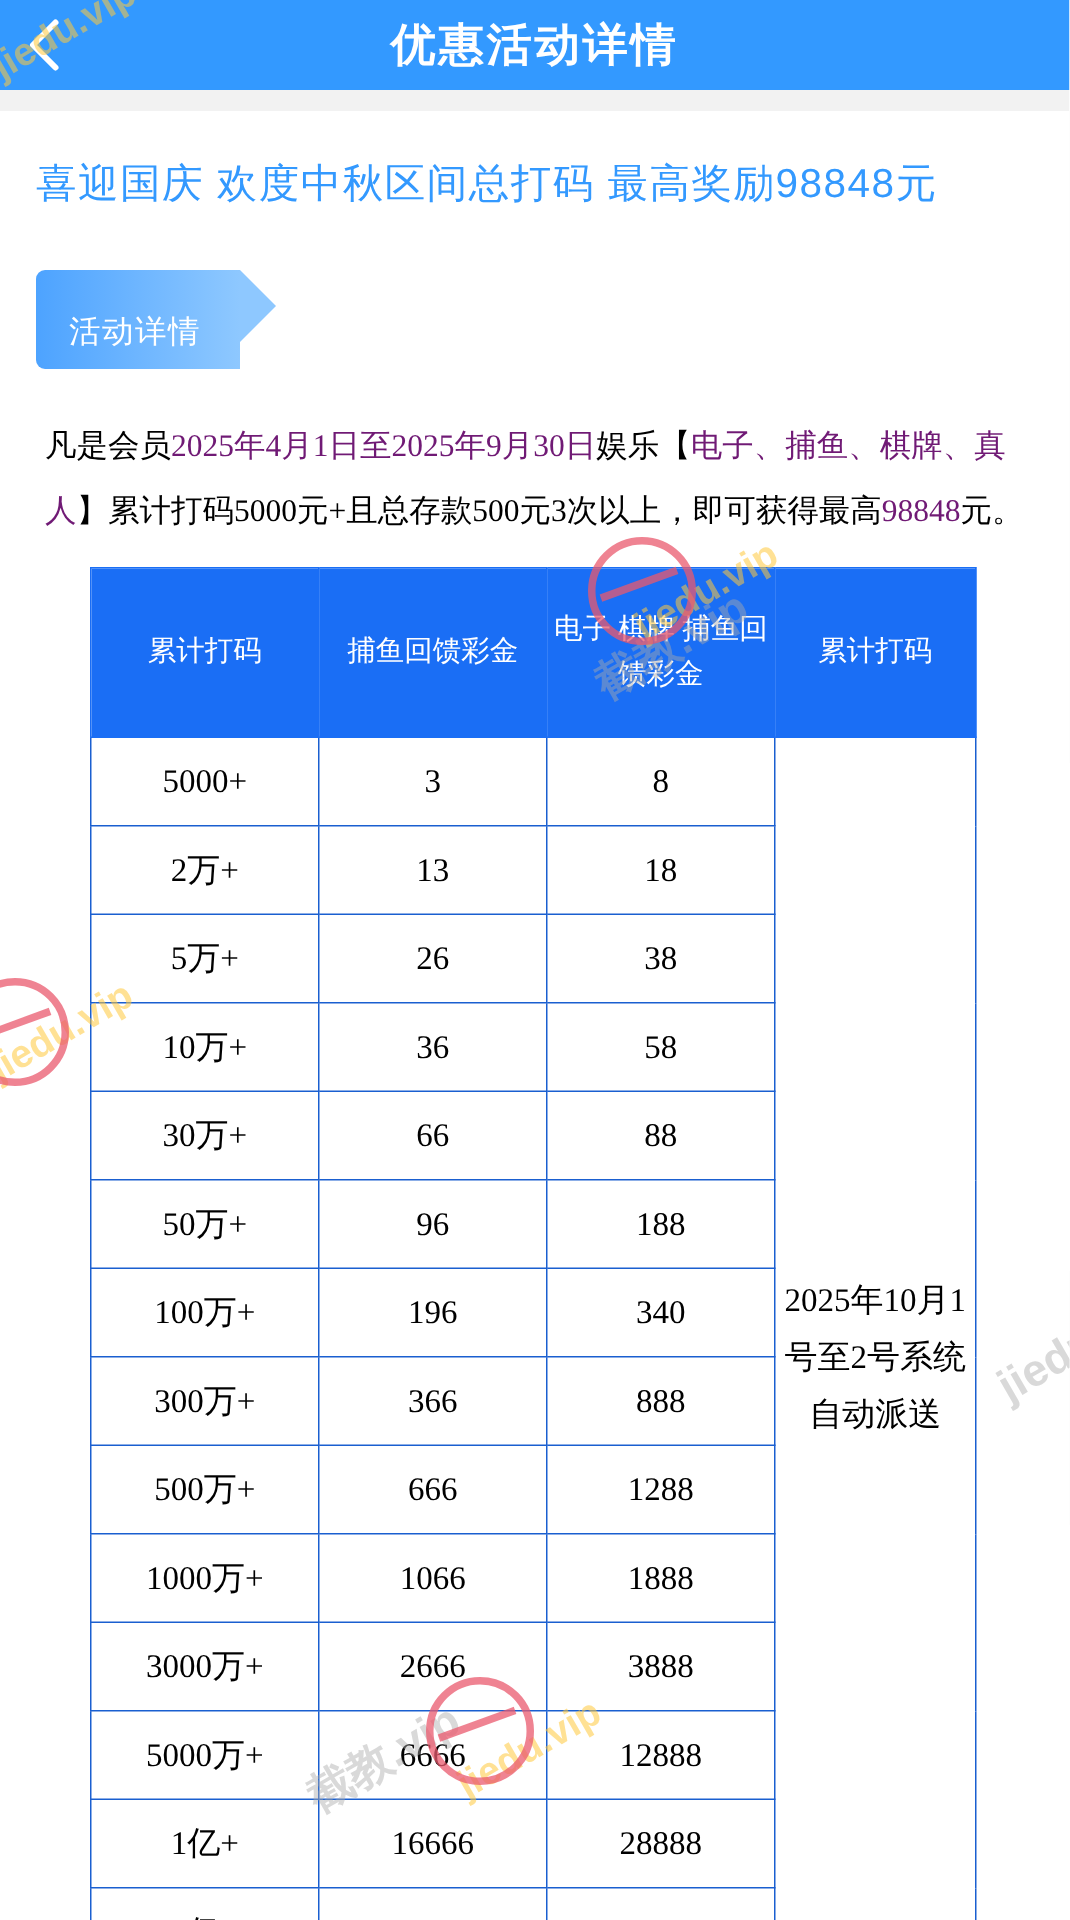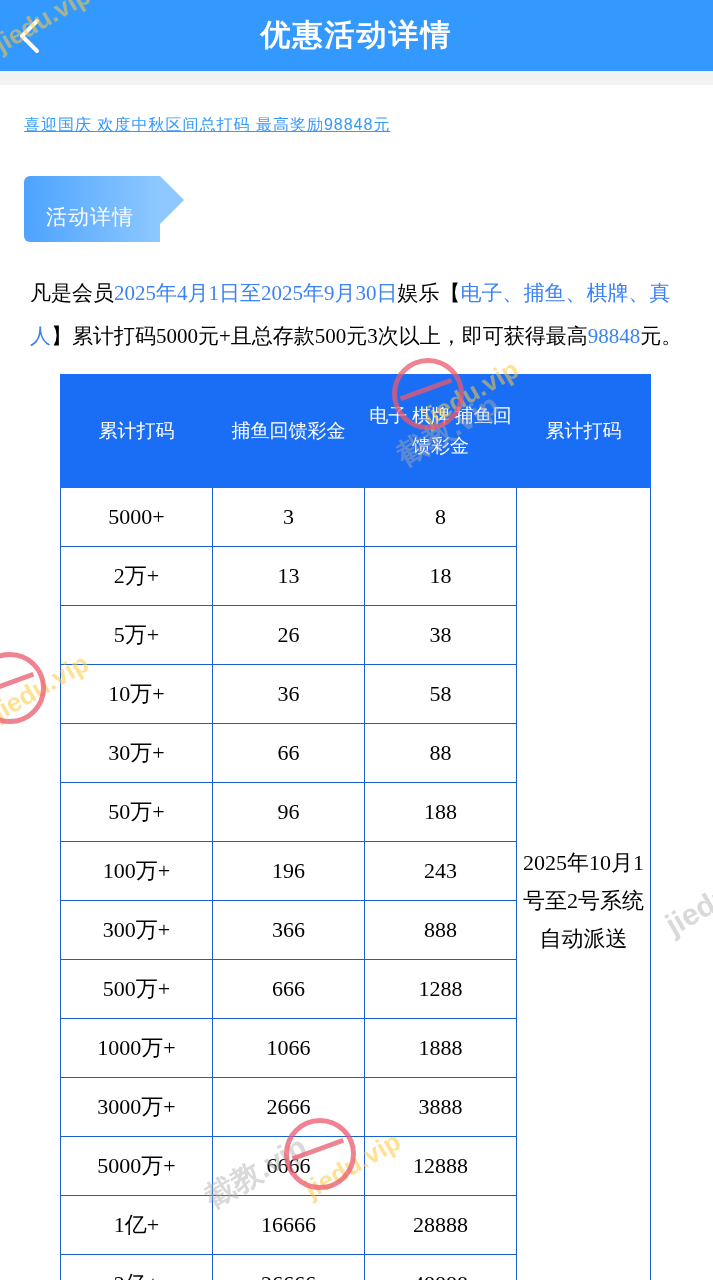--- a/index.html
+++ b/index.html
@@ -10,21 +10,21 @@
     width: 713px;
     height: 1280px;
     background: #ffffff;
     font-family: "Liberation Sans", sans-serif;
     overflow: hidden;
     position: relative;
   }
 
   
   .header {
-    height: 71px;
+    height: 60px;
     background: #3399ff;
     display: flex;
     align-items: center;
     position: relative;
   }
   .back-btn {
     width: 60px;
     height: 80px;
     display: flex;
     align-items: center;
@@ -49,25 +49,24 @@
     padding-top: 14px;
   }
   .content-card {
     background: #ffffff;
     min-height: 1200px;
     padding: 0 24px;
   }
 
   .promo-title {
     color: #3399ff;
-    font-size: 16px;
+    font-size: 27px;
     padding-top: 30px;
     padding-bottom: 6px;
     letter-spacing: 1px;
-    text-decoration: underline;
   }
 
   
   .tab-wrap {
     margin-top: 34px;
     margin-bottom: 18px;
     display: flex;
   }
   .tab {
     position: relative;
@@ -91,21 +90,21 @@
   }
 
   
   .para {
     font-size: 21px;
     line-height: 43px;
     color: #000000;
     padding: 12px 6px 16px 6px;
     font-family: "Liberation Serif", serif;
   }
-  .para .red { color: #3b82f6; }
+  .para .red { color: #701a75; }
 
   
   table.reward {
     border-collapse: collapse;
     width: 590px;
     margin-left: 36px;
     table-layout: fixed;
     font-family: "Liberation Serif", serif;
   }
   table.reward th {
@@ -235,21 +234,21 @@
           <td>88</td>
         </tr>
         <tr>
           <td>50万+</td>
           <td>96</td>
           <td>188</td>
         </tr>
         <tr>
           <td>100万+</td>
           <td>196</td>
-          <td>243</td>
+          <td>340</td>
         </tr>
         <tr>
           <td>300万+</td>
           <td>366</td>
           <td>888</td>
         </tr>
         <tr>
           <td>500万+</td>
           <td>666</td>
           <td>1288</td>

